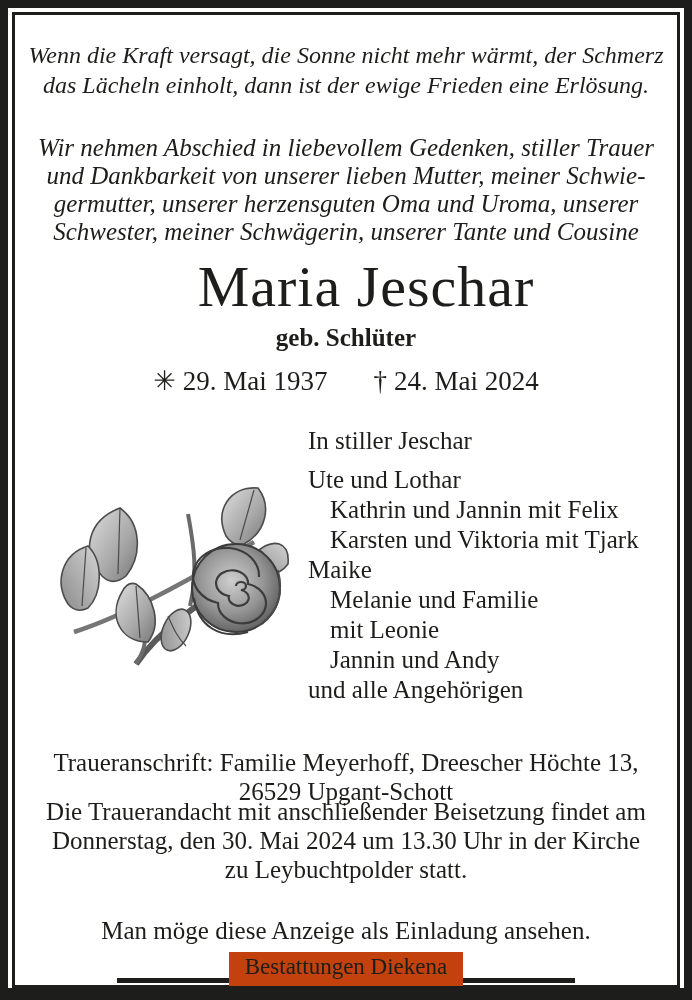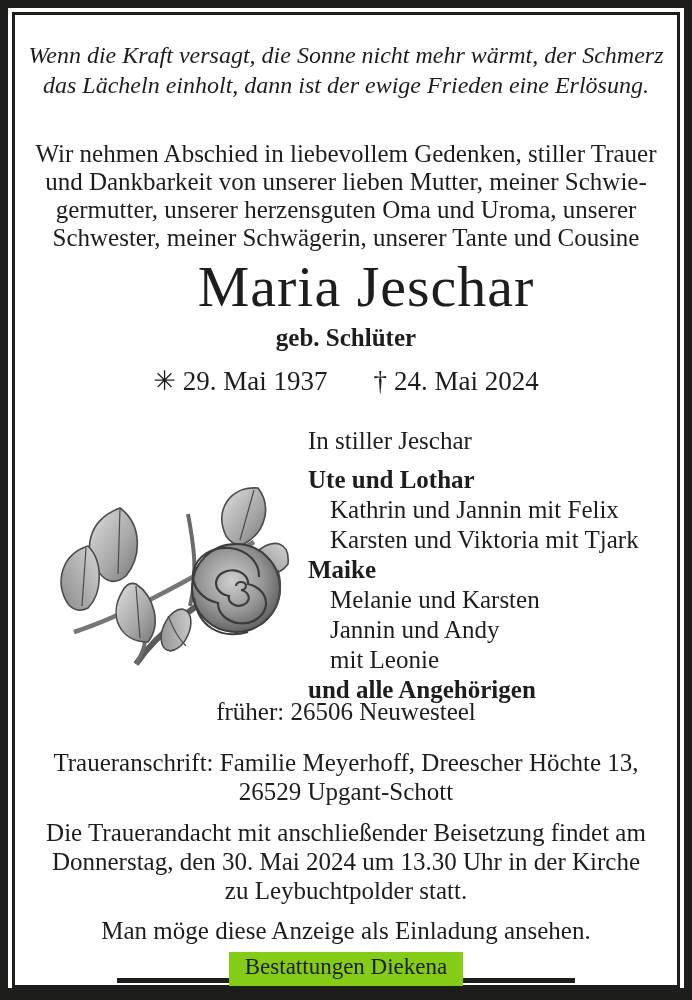--- a/index.html
+++ b/index.html
@@ -28,22 +28,22 @@
     pointer-events:none;
   }
   .line{white-space:nowrap;}
   .center{position:absolute;left:0;width:692px;text-align:center;}
   .quote{
     top:40px;
     font-style:italic;
     font-size:24px;line-height:30px;
   }
   .intro{
-    top:140px;
-    font-size:25px;line-height:28px;
+    top:134px;
+    font-size:25px;line-height:28px;font-style:italic;
   }
   .deceased-name{
     top:256px;
     font-size:58px;line-height:62px;
     font-weight:normal;
     letter-spacing:1px;
     padding-left:20px;
   }
   .maiden{
     top:324px;
@@ -54,50 +54,50 @@
     font-size:27px;
   }
   .dates .sep{display:inline-block;width:46px;}
   .dates .sym{display:inline-block;margin-right:7px;}
   .mourners{
     position:absolute;left:308px;top:426px;
     font-size:25px;line-height:30px;
     white-space:nowrap;
   }
   .mourners .heading{margin-bottom:9px;}
-  .mourners .bold{font-weight:bold;}
+  .mourners .bold{font-weight:normal;}
   .mourners .indent{padding-left:22px;}
   .former{
     top:698px;
     font-size:25px;
   }
   .condolence{
     top:748px;
     font-size:25px;line-height:29px;
   }
   .service{
-    top:818px;
+    top:797px;
     font-size:25px;line-height:29px;
   }
   .invitation{
     top:917px;
     font-size:25px;
   }
   .funeral-home-row{
     position:absolute;left:12px;right:12px;top:952px;
     display:flex;align-items:center;justify-content:center;
     z-index:3;
   }
   .funeral-home-row .rule{
     width:112px;height:5px;background:#1d1d1b;
     transform:translateY(11px);
   }
   .funeral-home-row .label{
     font-size:23px;line-height:30px;
-    background:#84cc16;
+    background:#c2410c;
     padding:0 16px 4px 16px;
   }
   .rose{
     position:absolute;left:40px;top:480px;
     width:252px;height:192px;
   }
 </style>
 </head>
 <body>
 
@@ -124,23 +124,23 @@
   <div class="center dates">
     <span class="line"><span class="sym">✳</span><span>29. Mai 1937</span></span><span class="sep"></span><span class="line"><span class="sym">†</span><span>24. Mai 2024</span></span>
   </div>
 
   <div class="mourners">
     <div class="heading">In stiller Jeschar</div>
     <div class="bold">Ute und Lothar</div>
     <div class="indent">Kathrin und Jannin mit Felix</div>
     <div class="indent">Karsten und Viktoria mit Tjark</div>
     <div class="bold">Maike</div>
-    <div class="indent">Melanie und Karsten</div>
+    <div class="indent">Melanie und Familie</div>
+    <div class="indent">mit Leonie</div>
     <div class="indent">Jannin und Andy</div>
-    <div class="indent">mit Leonie</div>
     <div class="bold">und alle Angehörigen</div>
   </div>
 
   <svg class="rose" viewBox="0 0 252 192" xmlns="http://www.w3.org/2000/svg">
     <defs>
       <radialGradient id="rg" cx="45%" cy="42%" r="65%">
         <stop offset="0%" stop-color="#cecece"></stop>
         <stop offset="55%" stop-color="#969696"></stop>
         <stop offset="100%" stop-color="#565656"></stop>
       </radialGradient>
@@ -173,21 +173,20 @@
 
     <ellipse cx="136" cy="150" rx="13" ry="22" transform="rotate(24 136 150)" fill="url(#lg2)" stroke="#4b4b4b" stroke-width="1.6"></ellipse>
     <path d="M128,136 C134,150 138,158 146,166" stroke="#4b4b4b" stroke-width="1.2" fill="none"></path>
 
     <circle cx="196" cy="108" r="44" fill="url(#rg)" stroke="#3c3c3c" stroke-width="2"></circle>
     <path d="M196,106 a5,4 0 1 1 5,4 a10,8 0 1 1 -12,6 a16,13 0 1 1 19,-12 a24,20 0 1 1 -30,19 a33,28 0 1 1 41,-26" fill="none" stroke="#3c3c3c" stroke-width="2.2"></path>
     <path d="M154,118 C158,146 180,160 208,152" fill="none" stroke="#3c3c3c" stroke-width="2"></path>
     <path d="M238,90 C244,112 238,132 222,144" fill="none" stroke="#4b4b4b" stroke-width="1.6"></path>
   </svg>
 
-  <div class="center former">früher: 26506 Neuwesteel</div>
 
   <div class="center condolence">
     <div class="line">Traueranschrift: Familie Meyerhoff, Dreescher Höchte 13,</div>
     <div class="line">26529 Upgant-Schott</div>
   </div>
 
   <div class="center service">
     <div class="line">Die Trauerandacht mit anschließender Beisetzung findet am</div>
     <div class="line">Donnerstag, den 30. Mai 2024 um 13.30 Uhr in der Kirche</div>
     <div class="line">zu Leybuchtpolder statt.</div>

